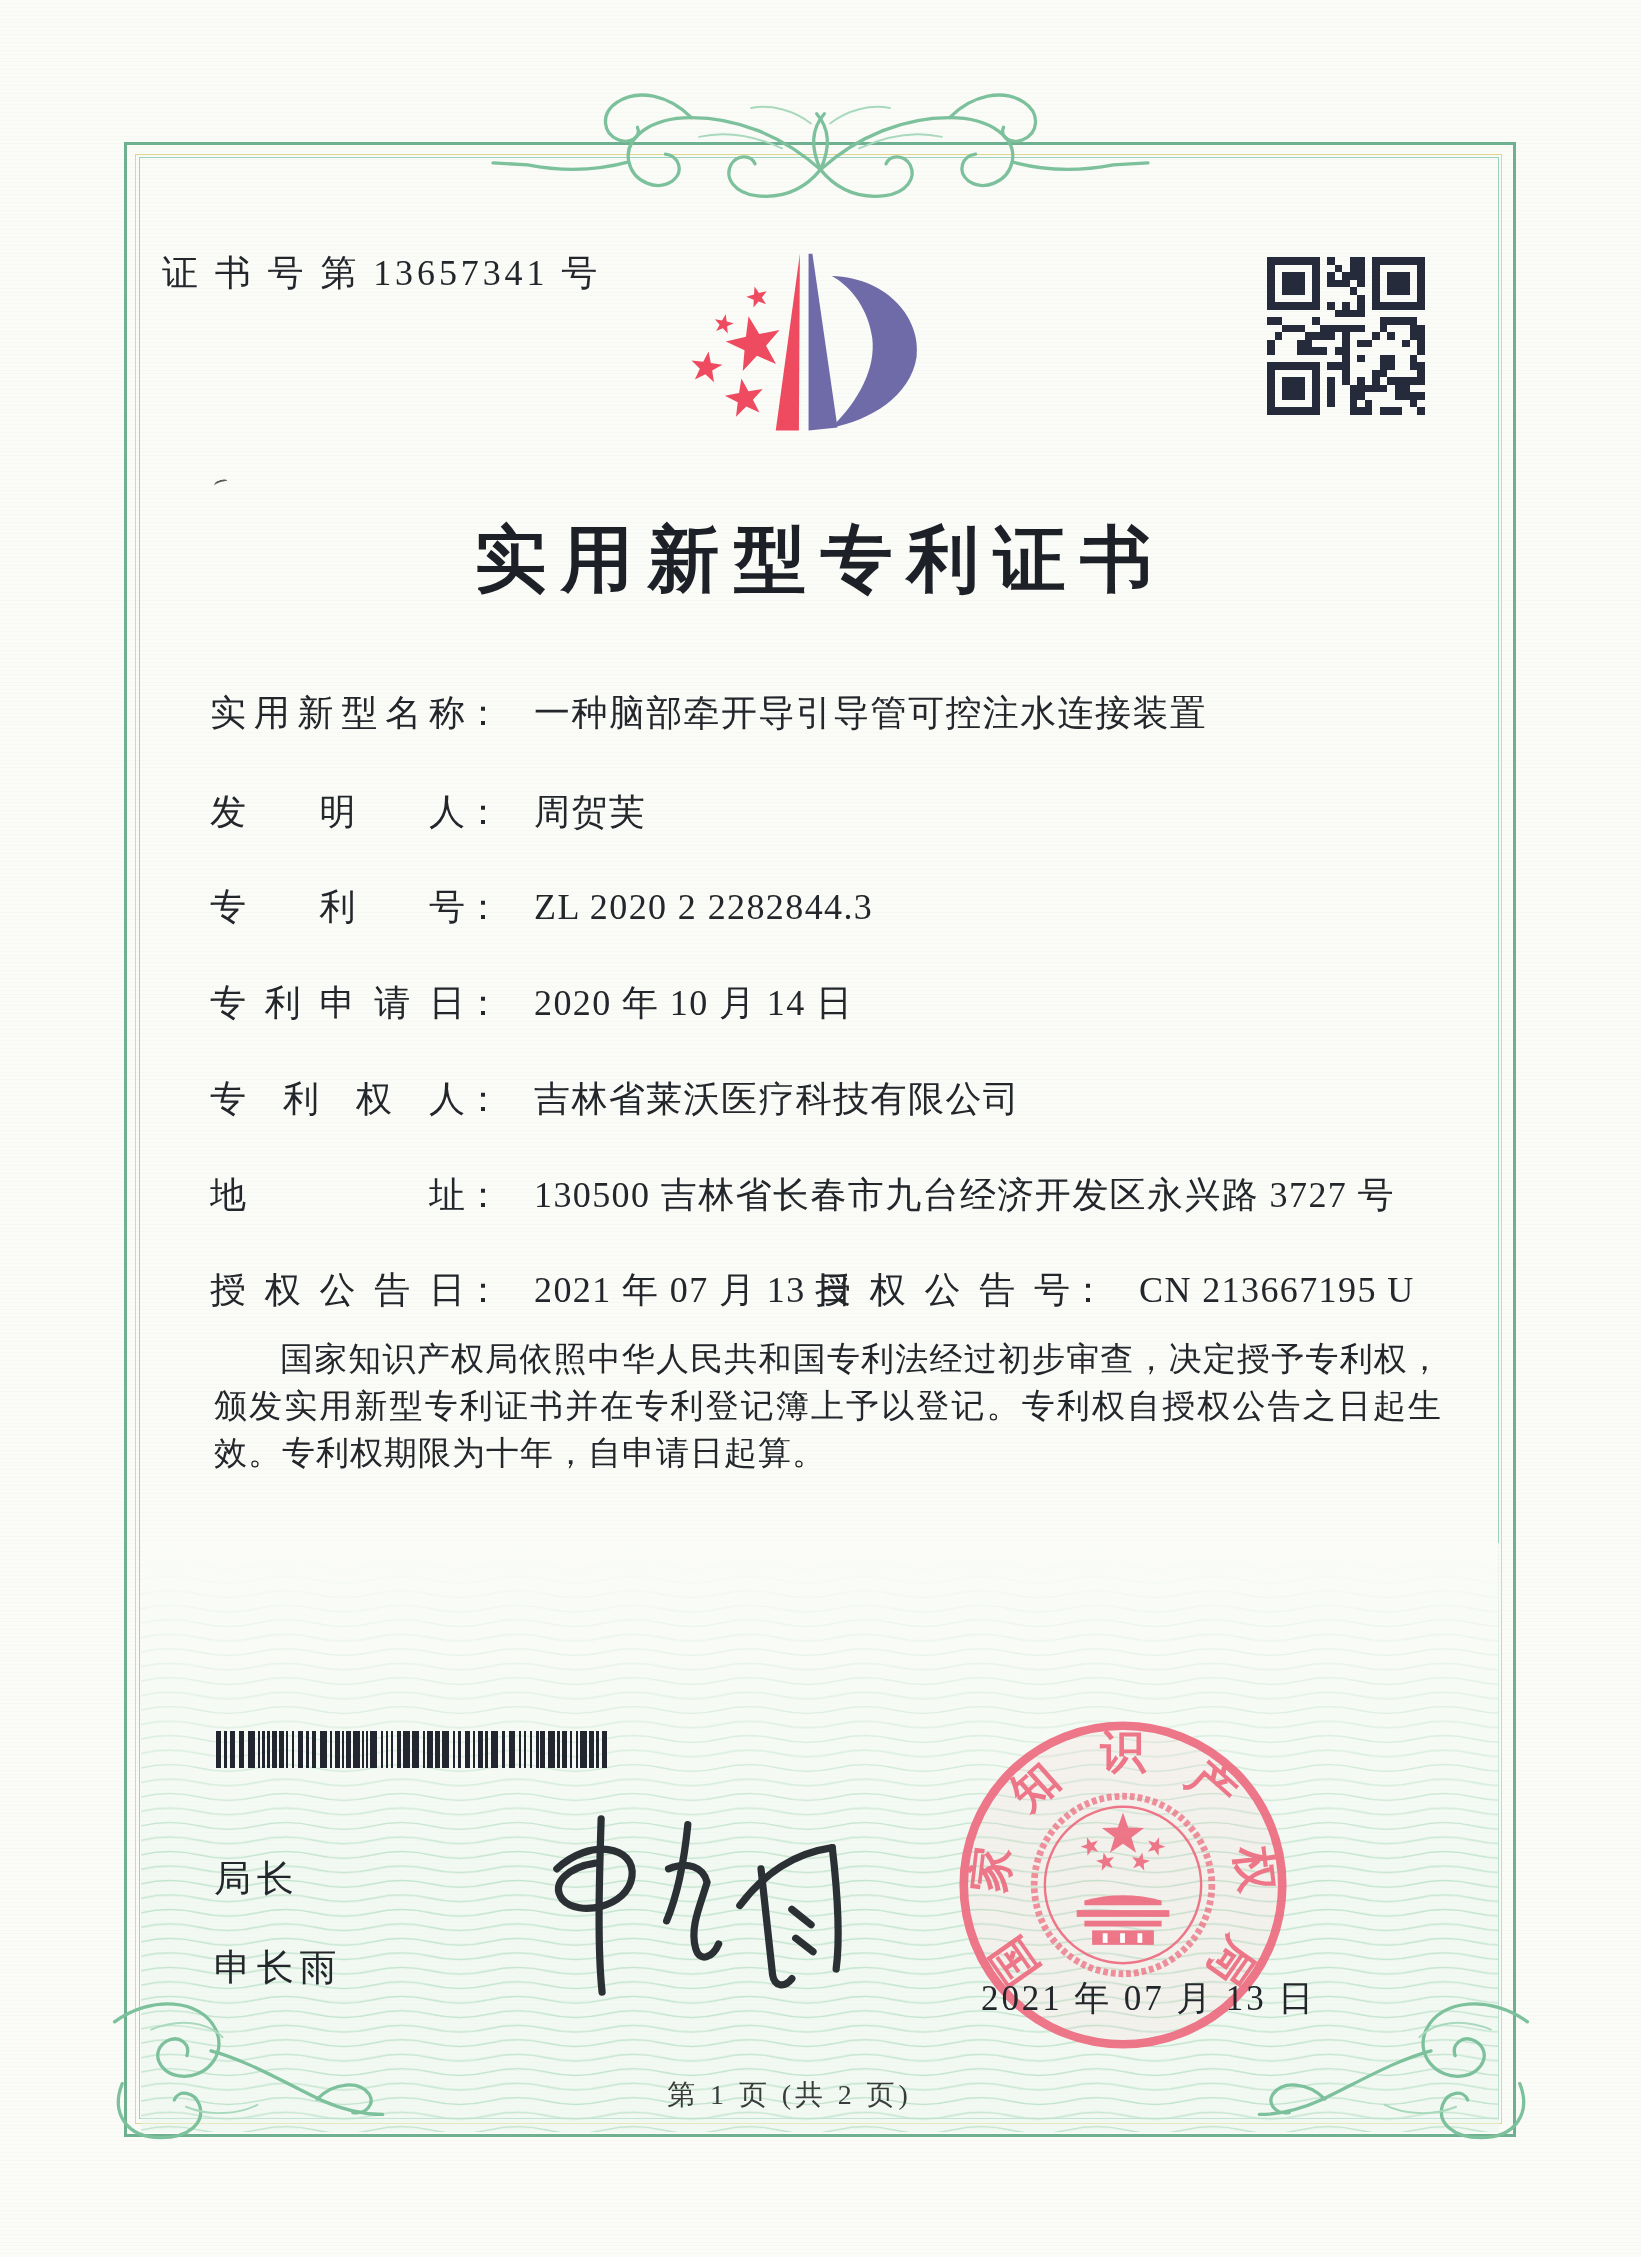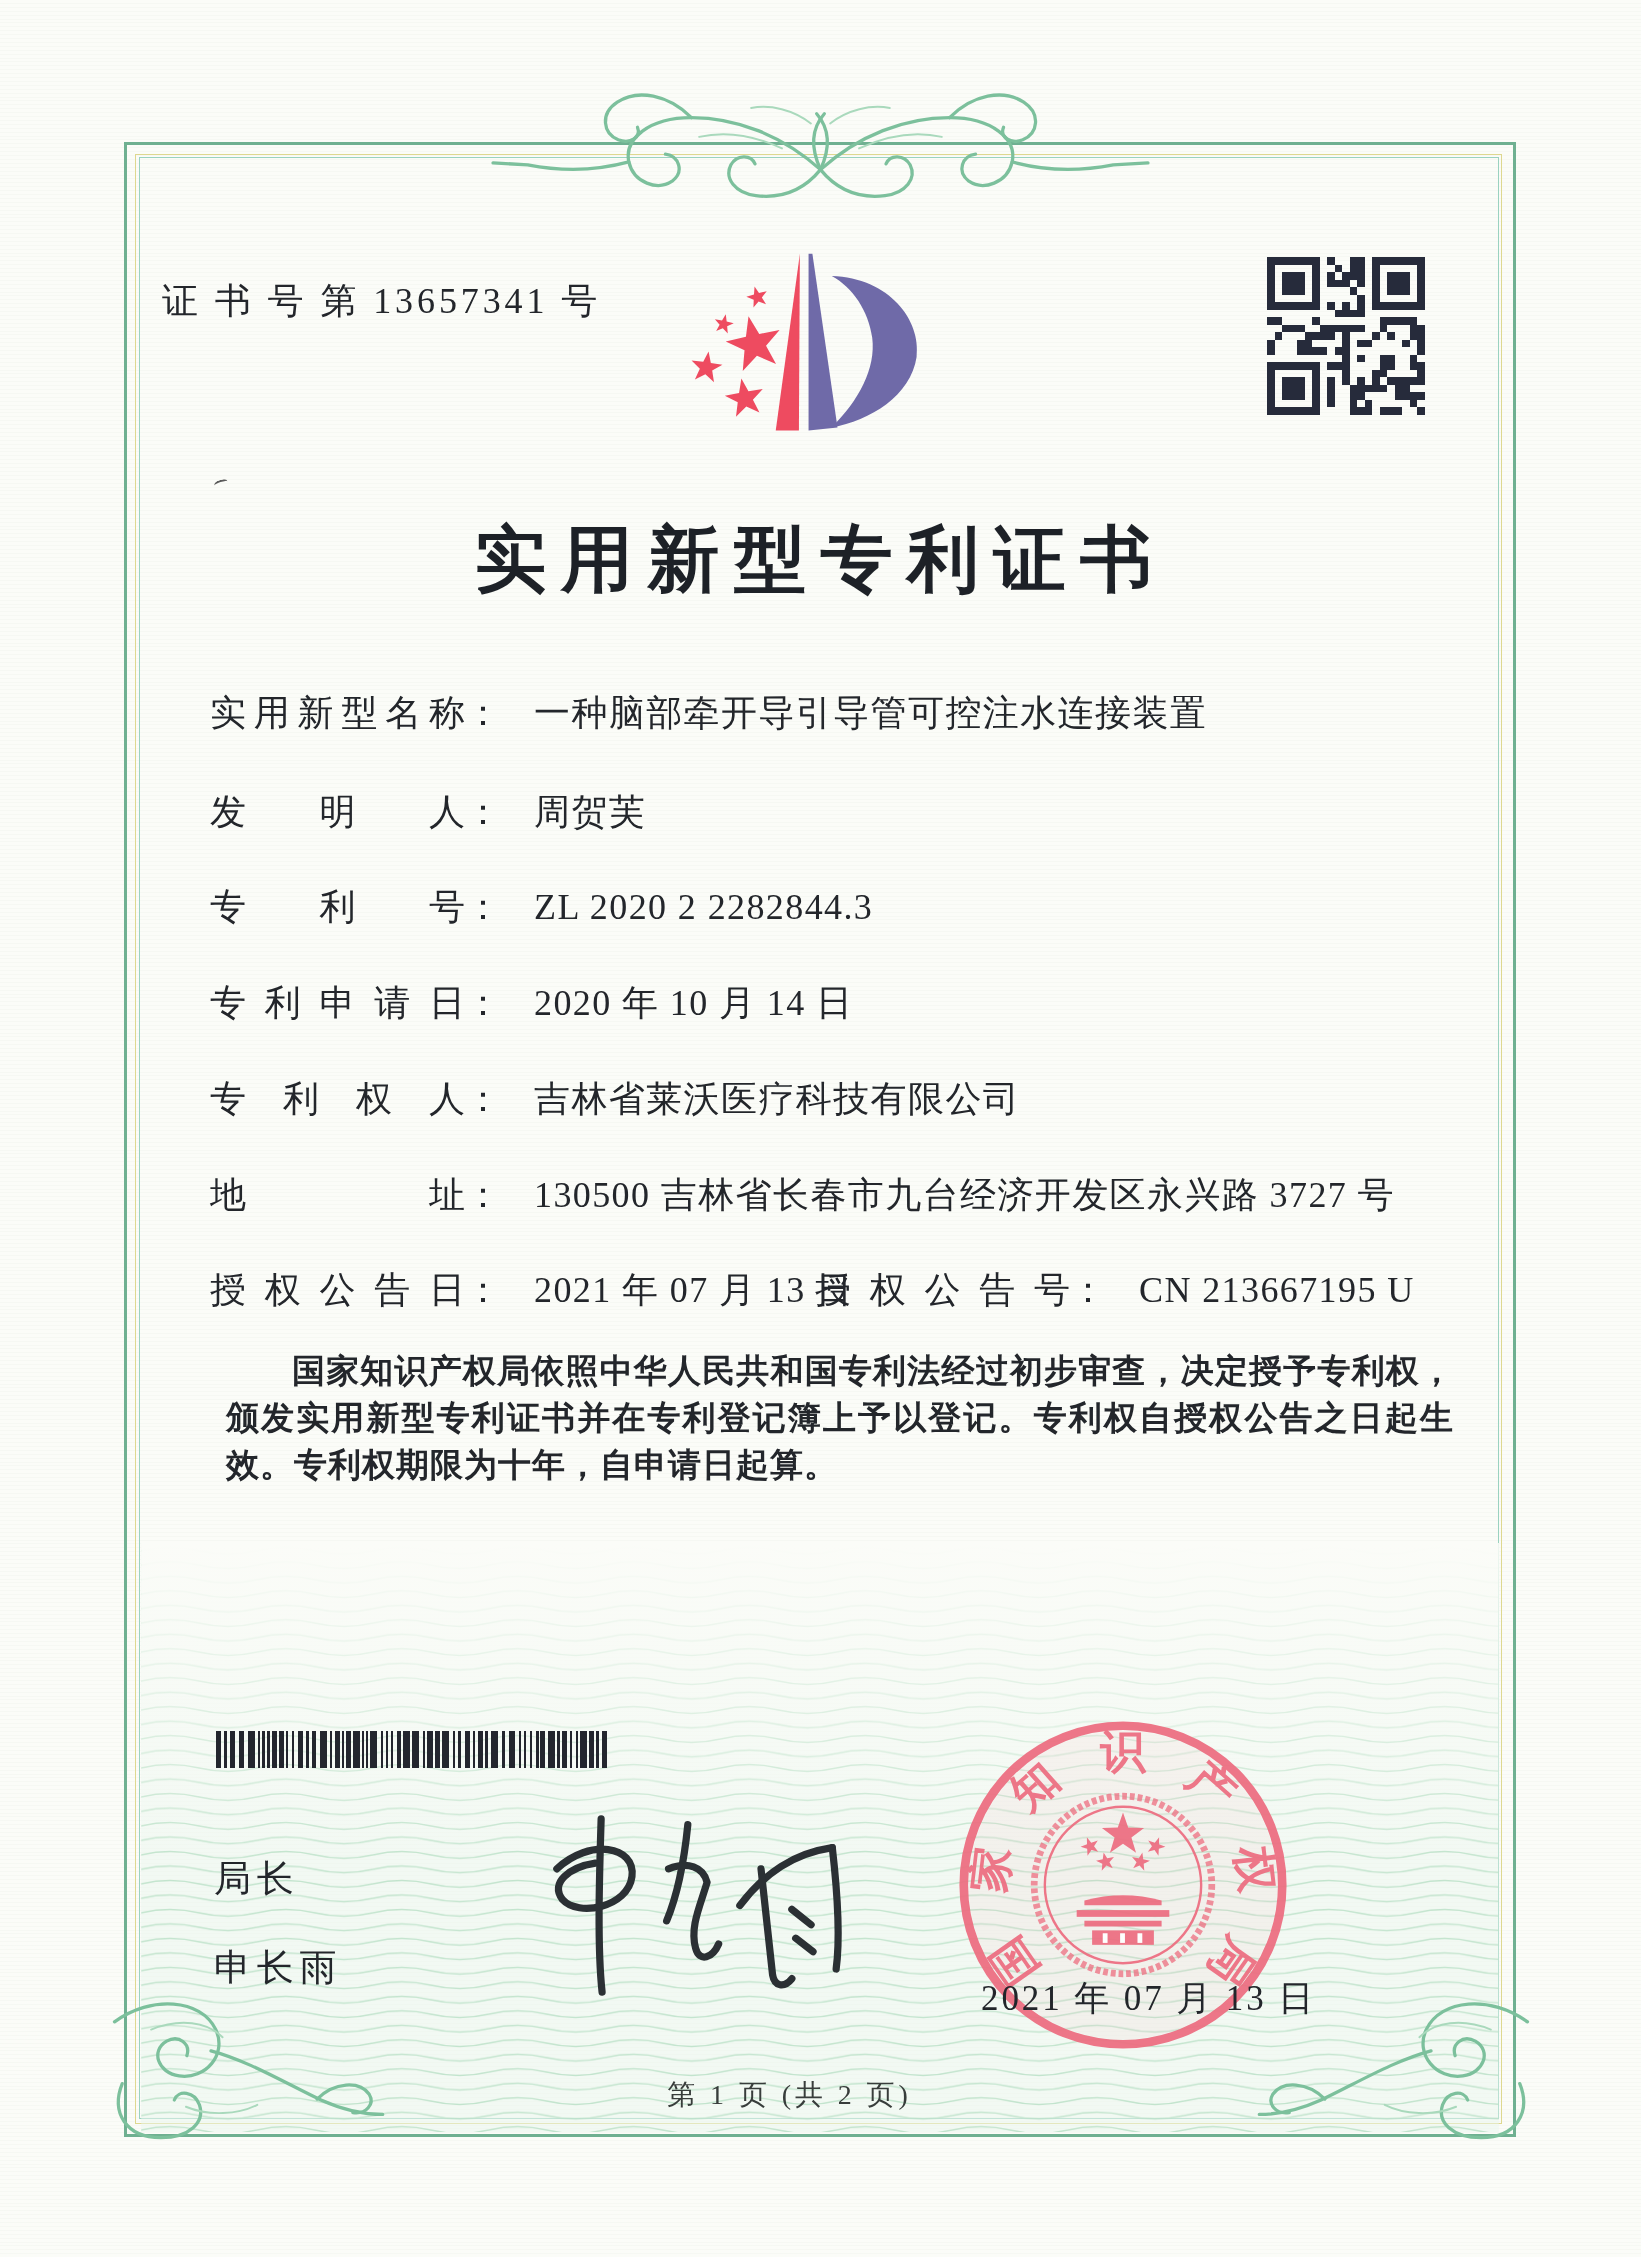--- a/index.html
+++ b/index.html
@@ -19,36 +19,36 @@
   .frame-inner{position:absolute;left:139px;top:157px;width:1358px;height:1960px;
     border:1.9px solid var(--green-line);}
   
   svg{position:absolute;overflow:visible;}
   .waves{left:141px;top:1543px;z-index:1;}
   .flourish-top{left:492px;top:56px;z-index:2;}
   .corner-bl{left:93px;top:1991px;z-index:2;}
   .orn{stroke:var(--ornament);fill:none;stroke-width:3.4px;stroke-linecap:round;}
   .orn2{stroke:#a9d9bc;fill:none;stroke-width:2px;stroke-linecap:round;}
   
-  .cert-no{position:absolute;left:162px;top:249px;font-size:36px;letter-spacing:3.9px;z-index:3;margin-top:28px;}
+  .cert-no{position:absolute;left:162px;top:249px;font-size:36px;letter-spacing:3.9px;z-index:3;}
   .logo{left:687px;top:241px;z-index:3;}
   .qr{left:1267px;top:257px;z-index:3;}
   .qr rect{fill:var(--qr);}
   .title{position:absolute;left:0;top:512px;width:1641px;margin:0;text-align:center;
     font-size:72px;font-weight:700;letter-spacing:14.5px;color:#1d2127;z-index:3;}
   
   .row{position:absolute;left:210px;width:1284px;height:48px;font-size:36px;
     white-space:nowrap;z-index:3;}
   .lab{display:inline-flex;justify-content:space-between;width:255px;vertical-align:top;}
   .col{display:inline-block;}
   .val{display:inline-block;margin-left:33px;letter-spacing:1.4px;}
   .pair2{position:absolute;left:605px;top:0;}
   
-  .bodyp{position:absolute;left:210px;width:1228px;margin:16px;font-size:33px;
-    line-height:47px;text-indent:66px;letter-spacing:1px;text-align:justify;z-index:3;font-weight:bold;}
+  .bodyp{position:absolute;left:210px;width:1228px;margin:4px;font-size:33px;
+    line-height:47px;text-indent:66px;letter-spacing:1px;text-align:justify;z-index:3;}
   .p1{top:1332px;}
   .p2{top:1474px;}
   
   .barcode{left:216px;top:1731px;z-index:3;}
   .barcode rect{fill:#23262e;}
   .dir-title{position:absolute;left:214px;top:1854px;font-size:37px;letter-spacing:5.8px;z-index:4;}
   .dir-name{position:absolute;left:214px;top:1943px;font-size:37px;letter-spacing:5.8px;z-index:4;}
   .sig{left:454px;top:1813px;z-index:5;}
   .sig path{stroke:#2b3034;stroke-width:7.5px;fill:none;stroke-linecap:round;stroke-linejoin:round;}
   .seal{left:957px;top:1719px;z-index:4;opacity:.93;}

